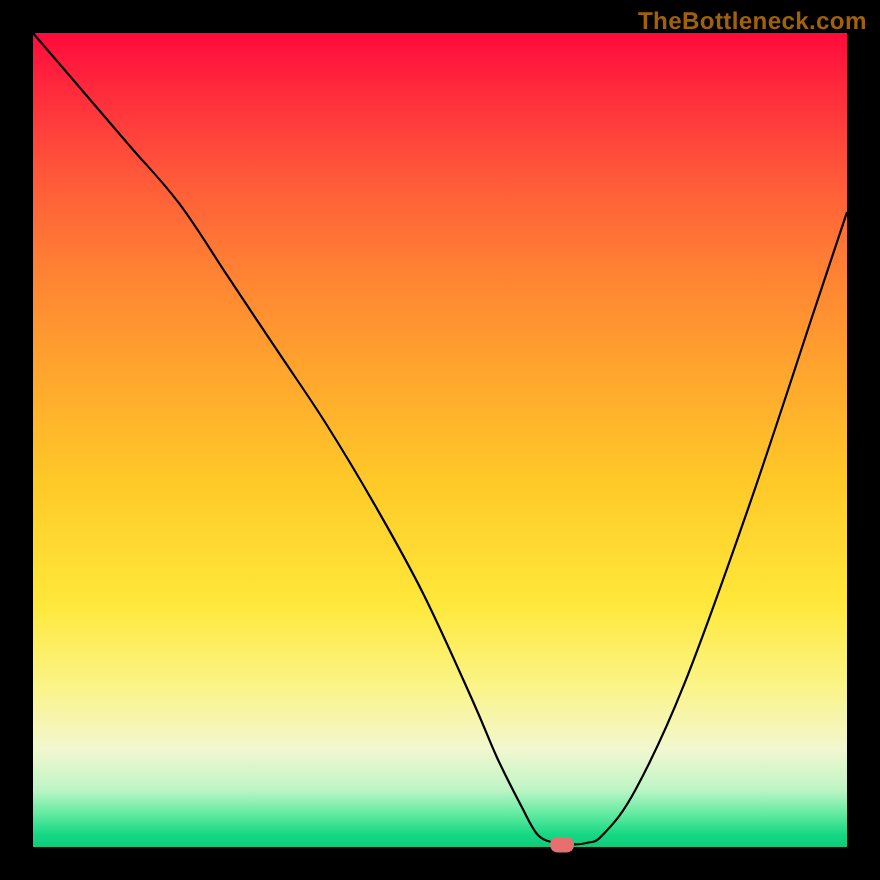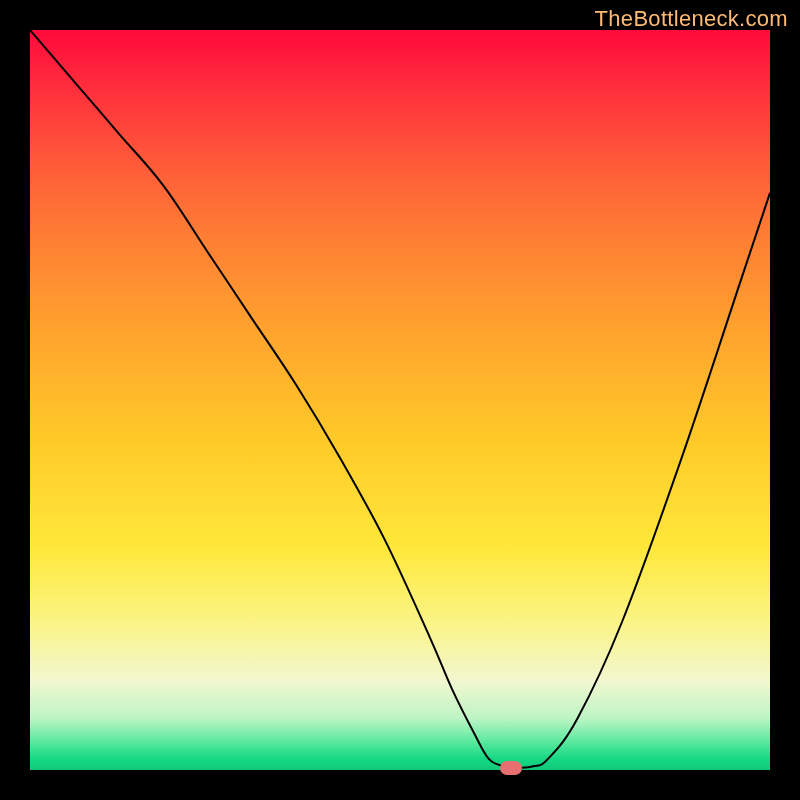--- a/index.html
+++ b/index.html
@@ -13,24 +13,24 @@
   .outer-frame {
     position: relative;
     width: 800px;
     height: 800px;
     background: #000;
   }
   .watermark {
     position: absolute;
     top: 6px;
     right: 12px;
-    color: #fdba74;
+    color: #a16207;
     font-family: Arial, Helvetica, sans-serif;
     font-size: 22px;
-    font-weight: 400;
+    font-weight: 700;
     letter-spacing: 0.3px;
     z-index: 5;
     user-select: none;
   }
   .plot-area {
     position: absolute;
     left: 30px;
     top: 30px;
     width: 740px;
     height: 740px;

